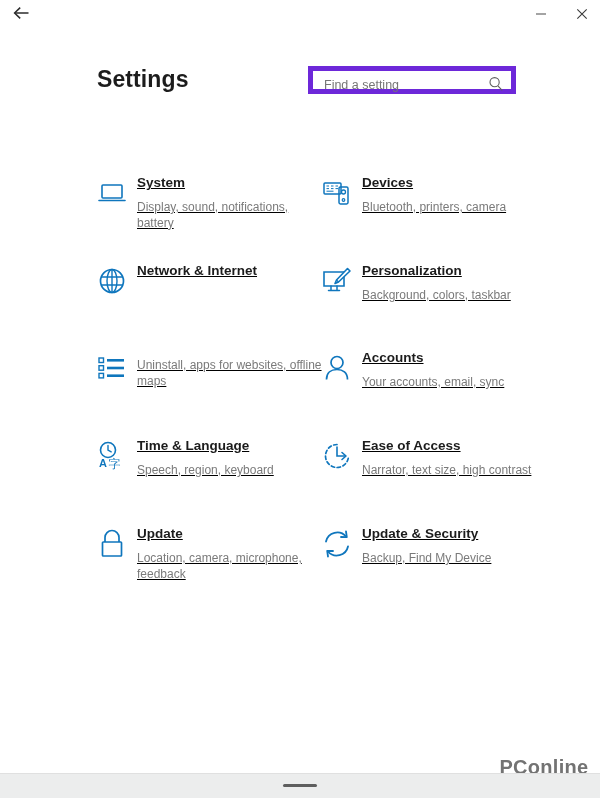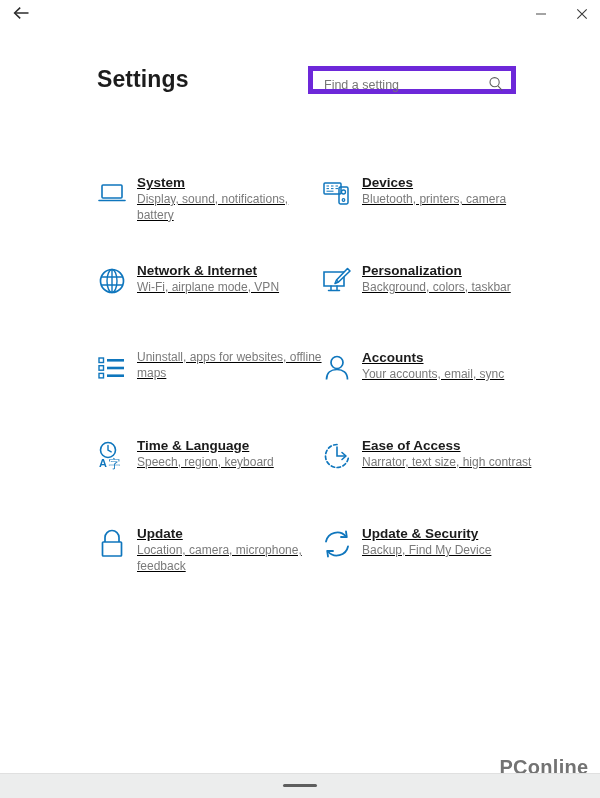--- a/index.html
+++ b/index.html
@@ -110,21 +110,21 @@
     font-size: 13.5px;
     font-weight: bold;
     color: #1c1c1c;
     line-height: 17px;
     white-space: nowrap;
   }
   .cell-sub {
     font-size: 12px;
     color: #7a7a7a;
     line-height: 15.5px;
-    margin-top: 1px;
+    margin-top: 9px;
   }
 
   
   .navbar {
     position: absolute;
     left: 0; top: 773px;
     width: 600px; height: 25px;
     background: #eceded;
     border-top: 1px solid #e0e0e0;
     box-sizing: border-box;
@@ -236,21 +236,20 @@
   <div class="cell" style="left:95px; top:264px;">
     <span class="cell-icon">
       <svg width="34" height="34" viewBox="0 0 34 34">
         <circle cx="17" cy="17" r="11.5" fill="none" stroke="#0f76bd" stroke-width="1.7"></circle>
         <ellipse cx="17" cy="17" rx="5" ry="11.5" fill="none" stroke="#0f76bd" stroke-width="1.4"></ellipse>
         <path d="M6 13 H28 M6 21 H28 M17 5.5 V28.5" stroke="#0f76bd" stroke-width="1.4"></path>
       </svg>
     </span>
     <div class="cell-text">
       <div class="cell-title">Network &amp; Internet</div>
-      <div class="cell-sub">Wi-Fi, airplane mode, VPN</div>
     </div>
   </div>
 
   <div class="cell" style="left:320px; top:264px;">
     <span class="cell-icon">
       <svg width="34" height="34" viewBox="0 0 34 34">
         <path d="M4 8 H24 V22 H4 Z" fill="none" stroke="#0f76bd" stroke-width="1.6"></path>
         <path d="M11 22 V26 M17 22 V26 M8.5 26.5 H19.5" stroke="#0f76bd" stroke-width="1.5" stroke-linecap="round"></path>
         <path d="M27.5 4.5 L30 7 L18.5 18 L15 19.5 L16.5 16 Z" fill="#ffffff" stroke="#0f76bd" stroke-width="1.6" stroke-linejoin="round"></path>
         <path d="M16.5 16 L18.5 18" stroke="#0f76bd" stroke-width="1.2"></path>

